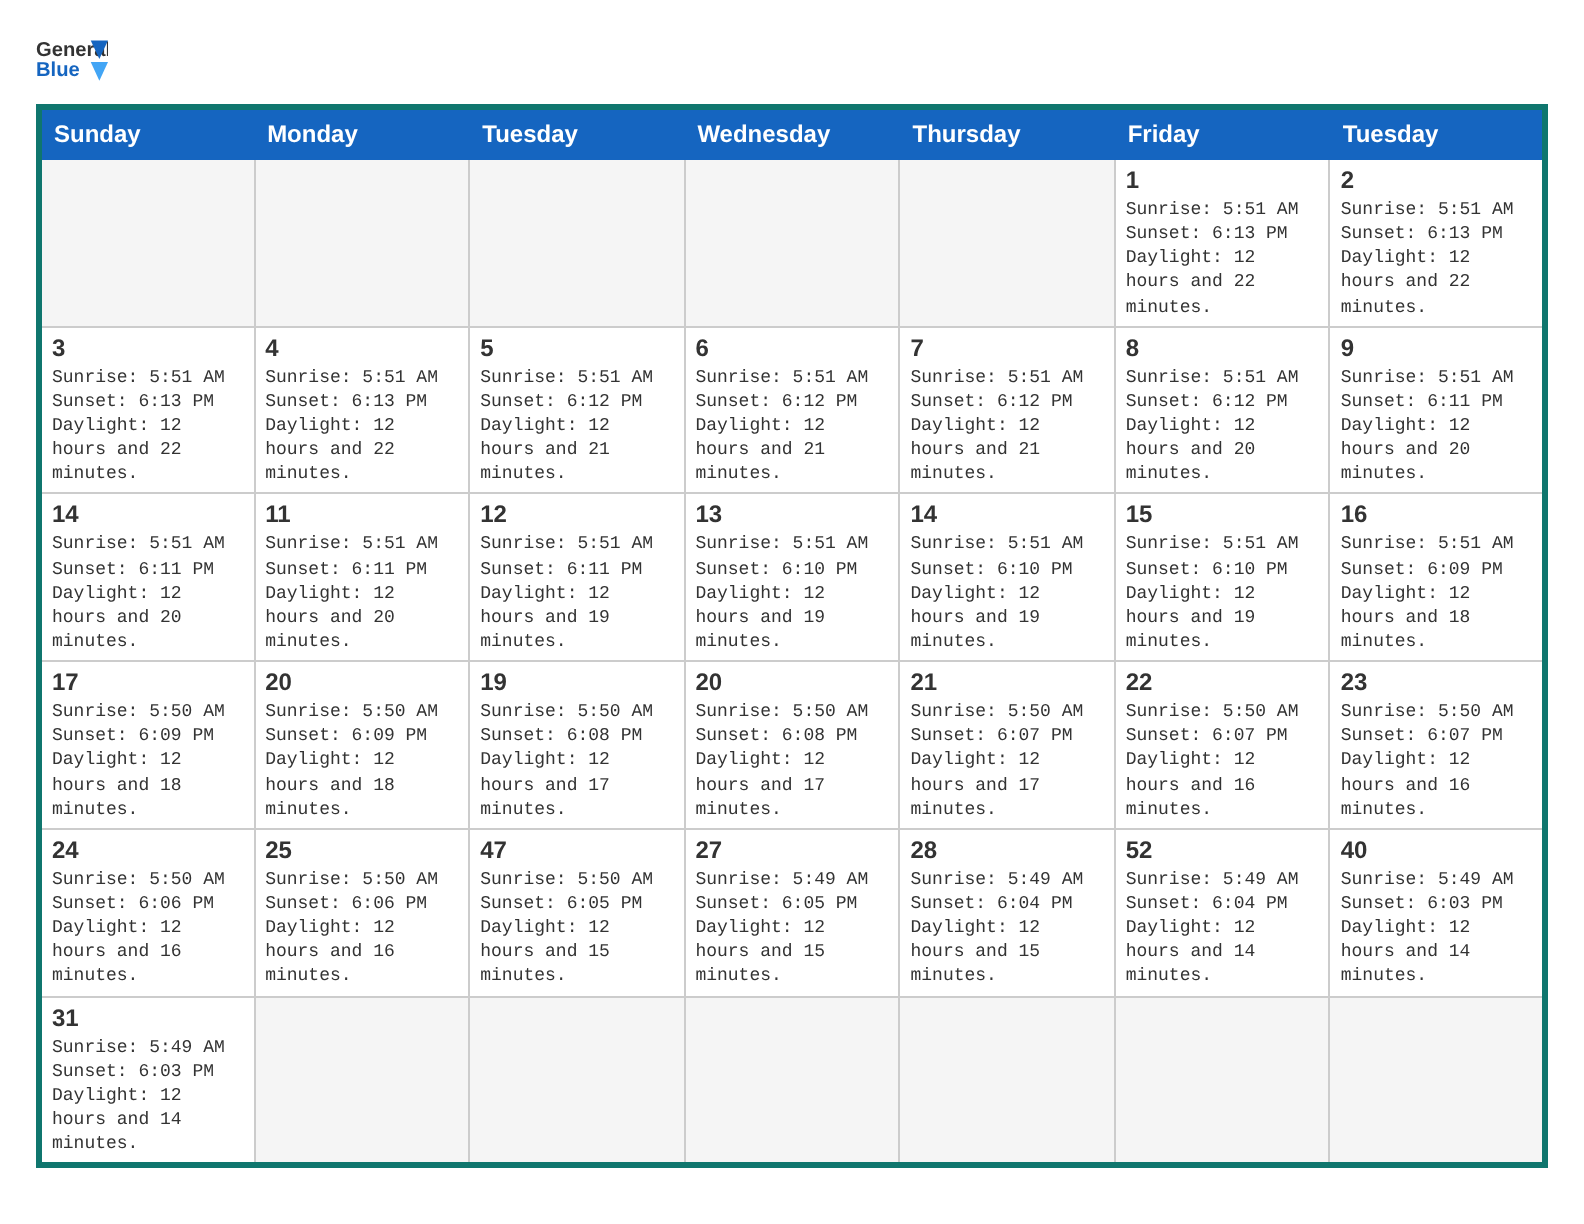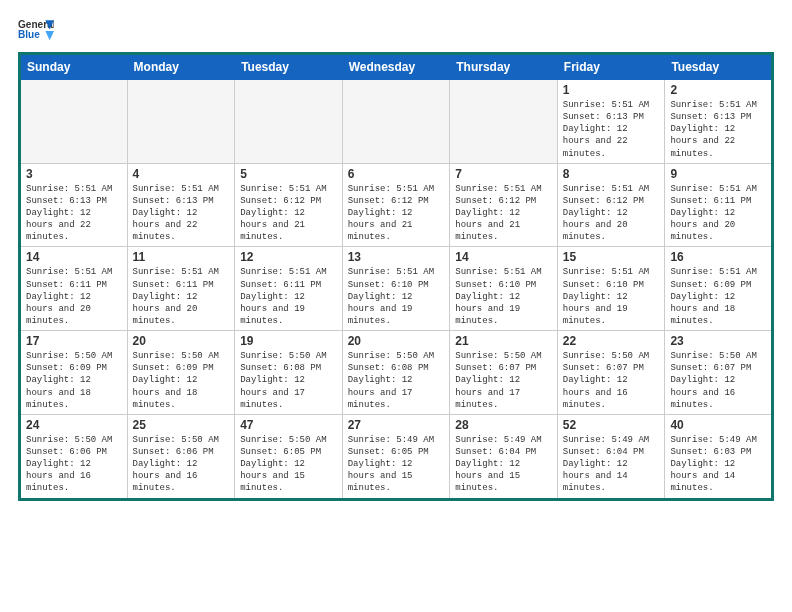--- a/index.html
+++ b/index.html
@@ -334,15 +334,30 @@
 and 14 minutes.</div>
           </td>
           <td>
             <span class="day-num">40</span>
             <div class="day-info">Sunrise: 5:49 AM
 Sunset: 6:03 PM
 Daylight: 12 hours
 and 14 minutes.</div>
           </td>
         </tr>
+        <tr>
+          <td class="last-row">
+            <span class="day-num">31</span>
+            <div class="day-info">Sunrise: 5:49 AM
+Sunset: 6:03 PM
+Daylight: 12 hours
+and 14 minutes.</div>
+          </td>
+          <td class="last-row empty"></td>
+          <td class="last-row empty"></td>
+          <td class="last-row empty"></td>
+          <td class="last-row empty"></td>
+          <td class="last-row empty"></td>
+          <td class="last-row empty"></td>
+        </tr>
       </tbody>
   </table>
 </div>
 
 </body></html>

